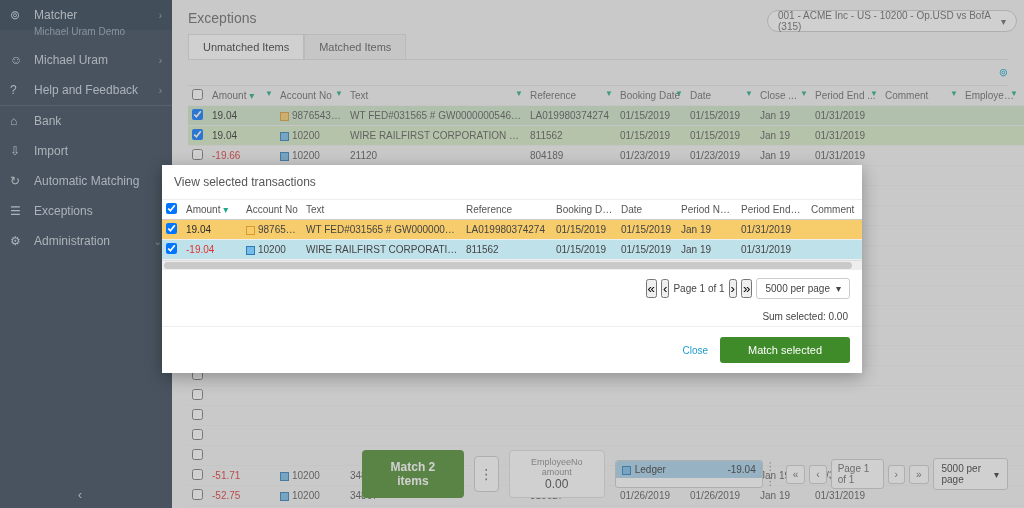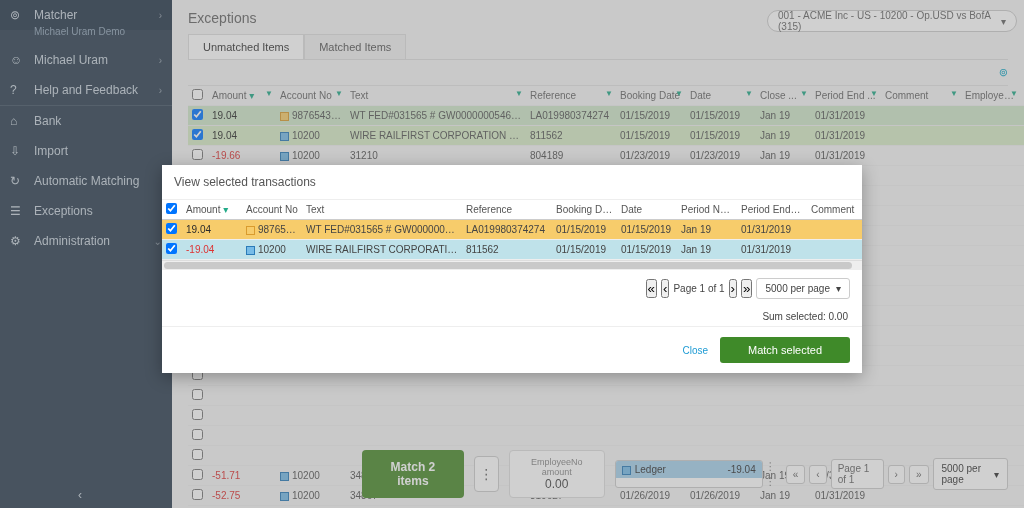--- a/index.html
+++ b/index.html
@@ -240,21 +240,21 @@
             <td>Jan 19</td>
             <td>01/31/2019</td>
             <td></td>
             <td></td>
             <td>7919 RAILFIRST C.</td>
           </tr>
           <tr>
             <td class="cb-cell"><input type="checkbox" style=""></td>
             <td class="amt neg">-19.66</td>
             <td><span class="acct-ic blue"></span>10200</td>
-            <td>31210</td>
+            <td>21120</td>
             <td>804189</td>
             <td>01/23/2019</td>
             <td>01/23/2019</td>
             <td>Jan 19</td>
             <td>01/31/2019</td>
             <td></td>
             <td></td>
             <td>David Carter Emp</td>
           </tr>
           <tr>

